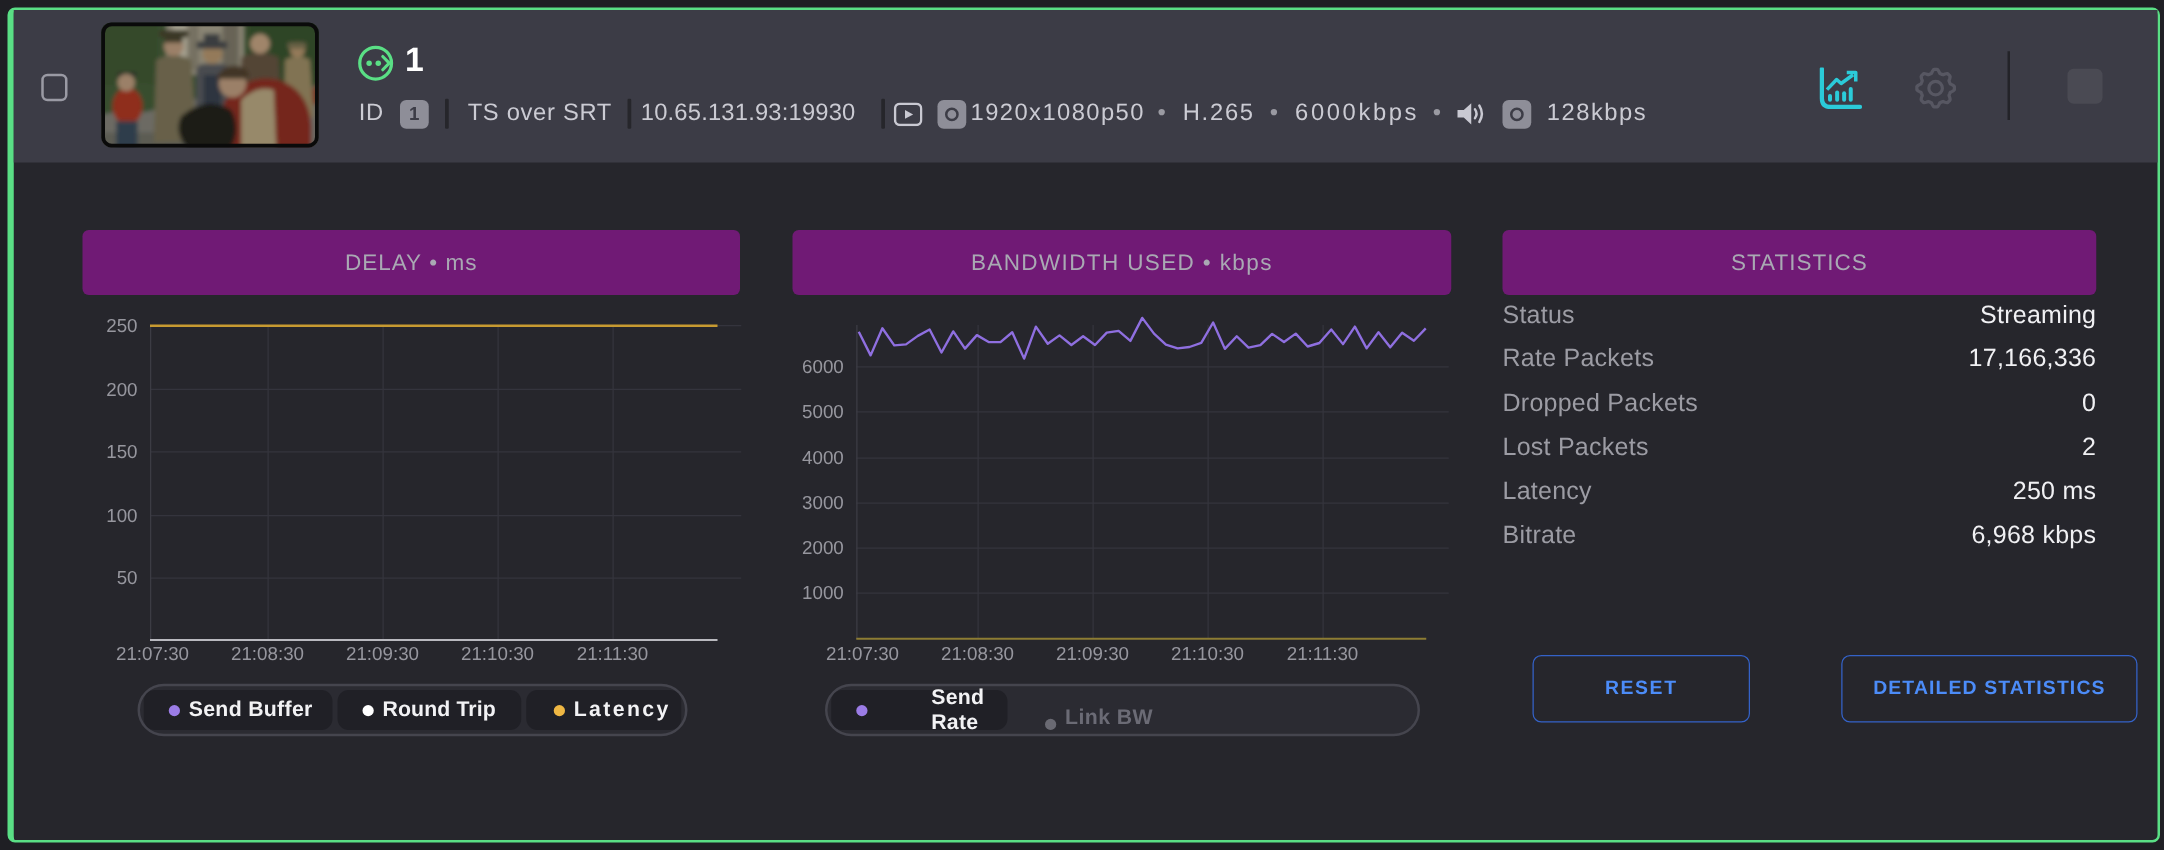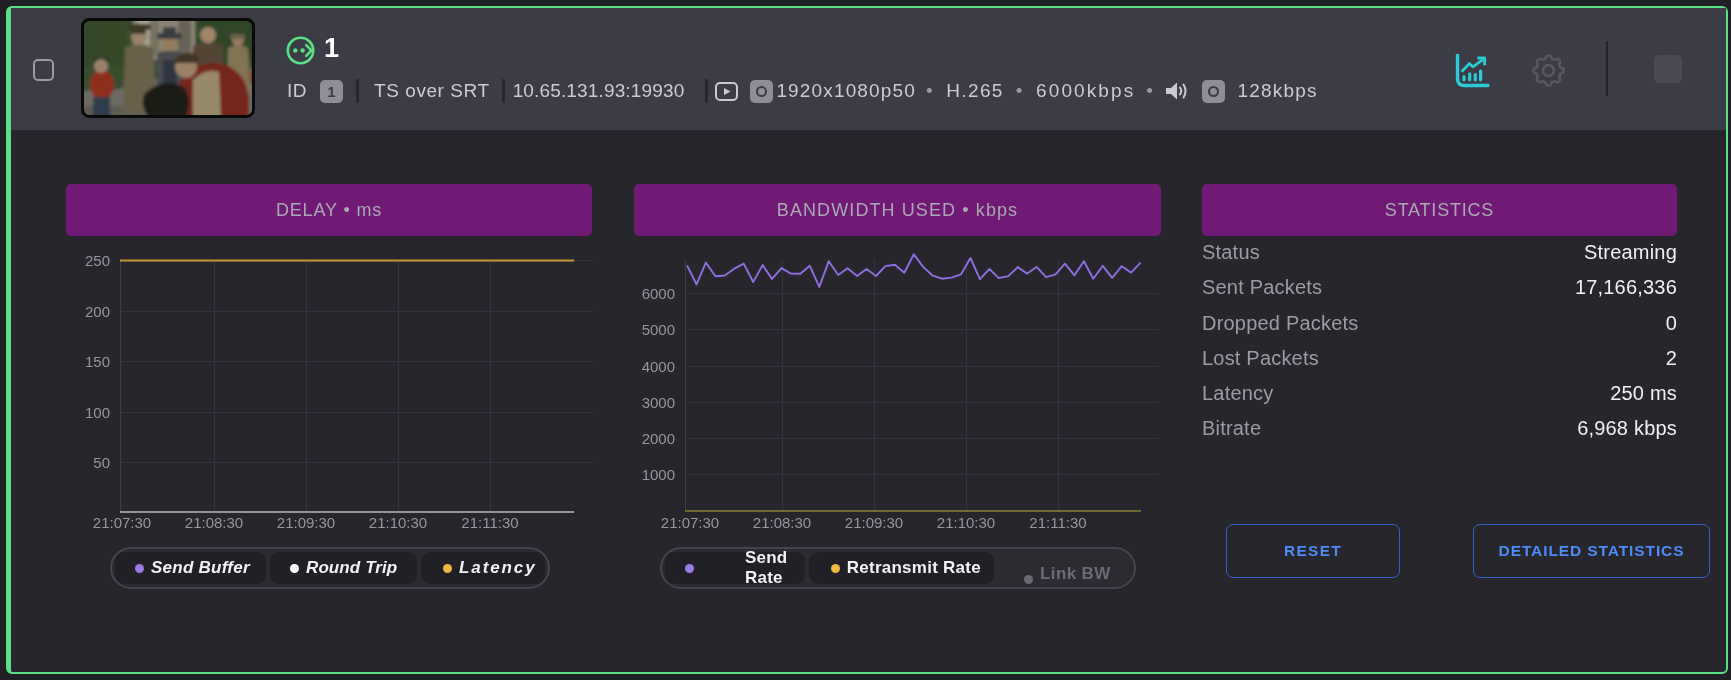--- a/index.html
+++ b/index.html
@@ -179,21 +179,21 @@
 
   <g fill="#96969e" font-size="15" text-anchor="middle">
     <text x="62" y="288">21:07:30</text>
     <text x="154" y="288">21:08:30</text>
     <text x="246" y="288">21:09:30</text>
     <text x="338" y="288">21:10:30</text>
     <text x="430" y="288">21:11:30</text>
   </g>
 </svg>
 
-<div class="abs legend" style="left:110px;top:547px;width:440px;font-style:italic;">
+<div class="abs legend" style="left:110px;top:547px;width:440px;">
   <div class="litem" style="width:151px;">
       <span class="ldot" style="background:#9b7ce6;"></span>
       <span style="letter-spacing:0.25px;">Send Buffer</span>
     </div>
   <div class="litem" style="width:147px;">
       <span class="ldot" style="background:#ffffff;"></span>
       <span style="letter-spacing:0.1px;">Round Trip</span>
     </div>
   <div class="litem" style="width:124px;padding-left:22px;">
       <span class="ldot" style="background:#efb743;"></span>
@@ -236,38 +236,34 @@
     <text x="346" y="288">21:10:30</text>
     <text x="438" y="288">21:11:30</text>
   </g>
 </svg>
 
 <div class="abs legend" style="left:660px;top:547px;width:476px;">
   <div class="litem" style="width:141px;">
       <span class="ldot" style="background:#9b7ce6;"></span>
       <span style="letter-spacing:0.2px;margin-left:44px;">Send Rate</span>
     </div>
-  <div class="litem" style="width:187px;padding-left:22px;">
-      <span class="ldot" style="background:#efb743;"></span>
-      <span style="letter-spacing:0.25px;">Retransmit Rate</span>
-    </div>
   <div class="litem off" style="width:134px;padding-left:26px;align-items:flex-end;">
       <span class="ldot" style="background:#6a6a73;"></span>
       <span style="letter-spacing:0.35px;">Link BW</span>
     </div>
 </div>
 
 <div class="abs ttl" style="left:1202px;top:184px;width:475px;">STATISTICS</div>
 <div class="abs" style="left:1202px;top:229px;width:475px;">
   <div class="srow">
       <span class="k">Status</span>
       <span class="v">Streaming</span>
     </div>
   <div class="srow">
-      <span class="k">Sent Packets</span>
+      <span class="k">Rate Packets</span>
       <span class="v">17,166,336</span>
     </div>
   <div class="srow">
       <span class="k">Dropped Packets</span>
       <span class="v">0</span>
     </div>
   <div class="srow">
       <span class="k">Lost Packets</span>
       <span class="v">2</span>
     </div>

